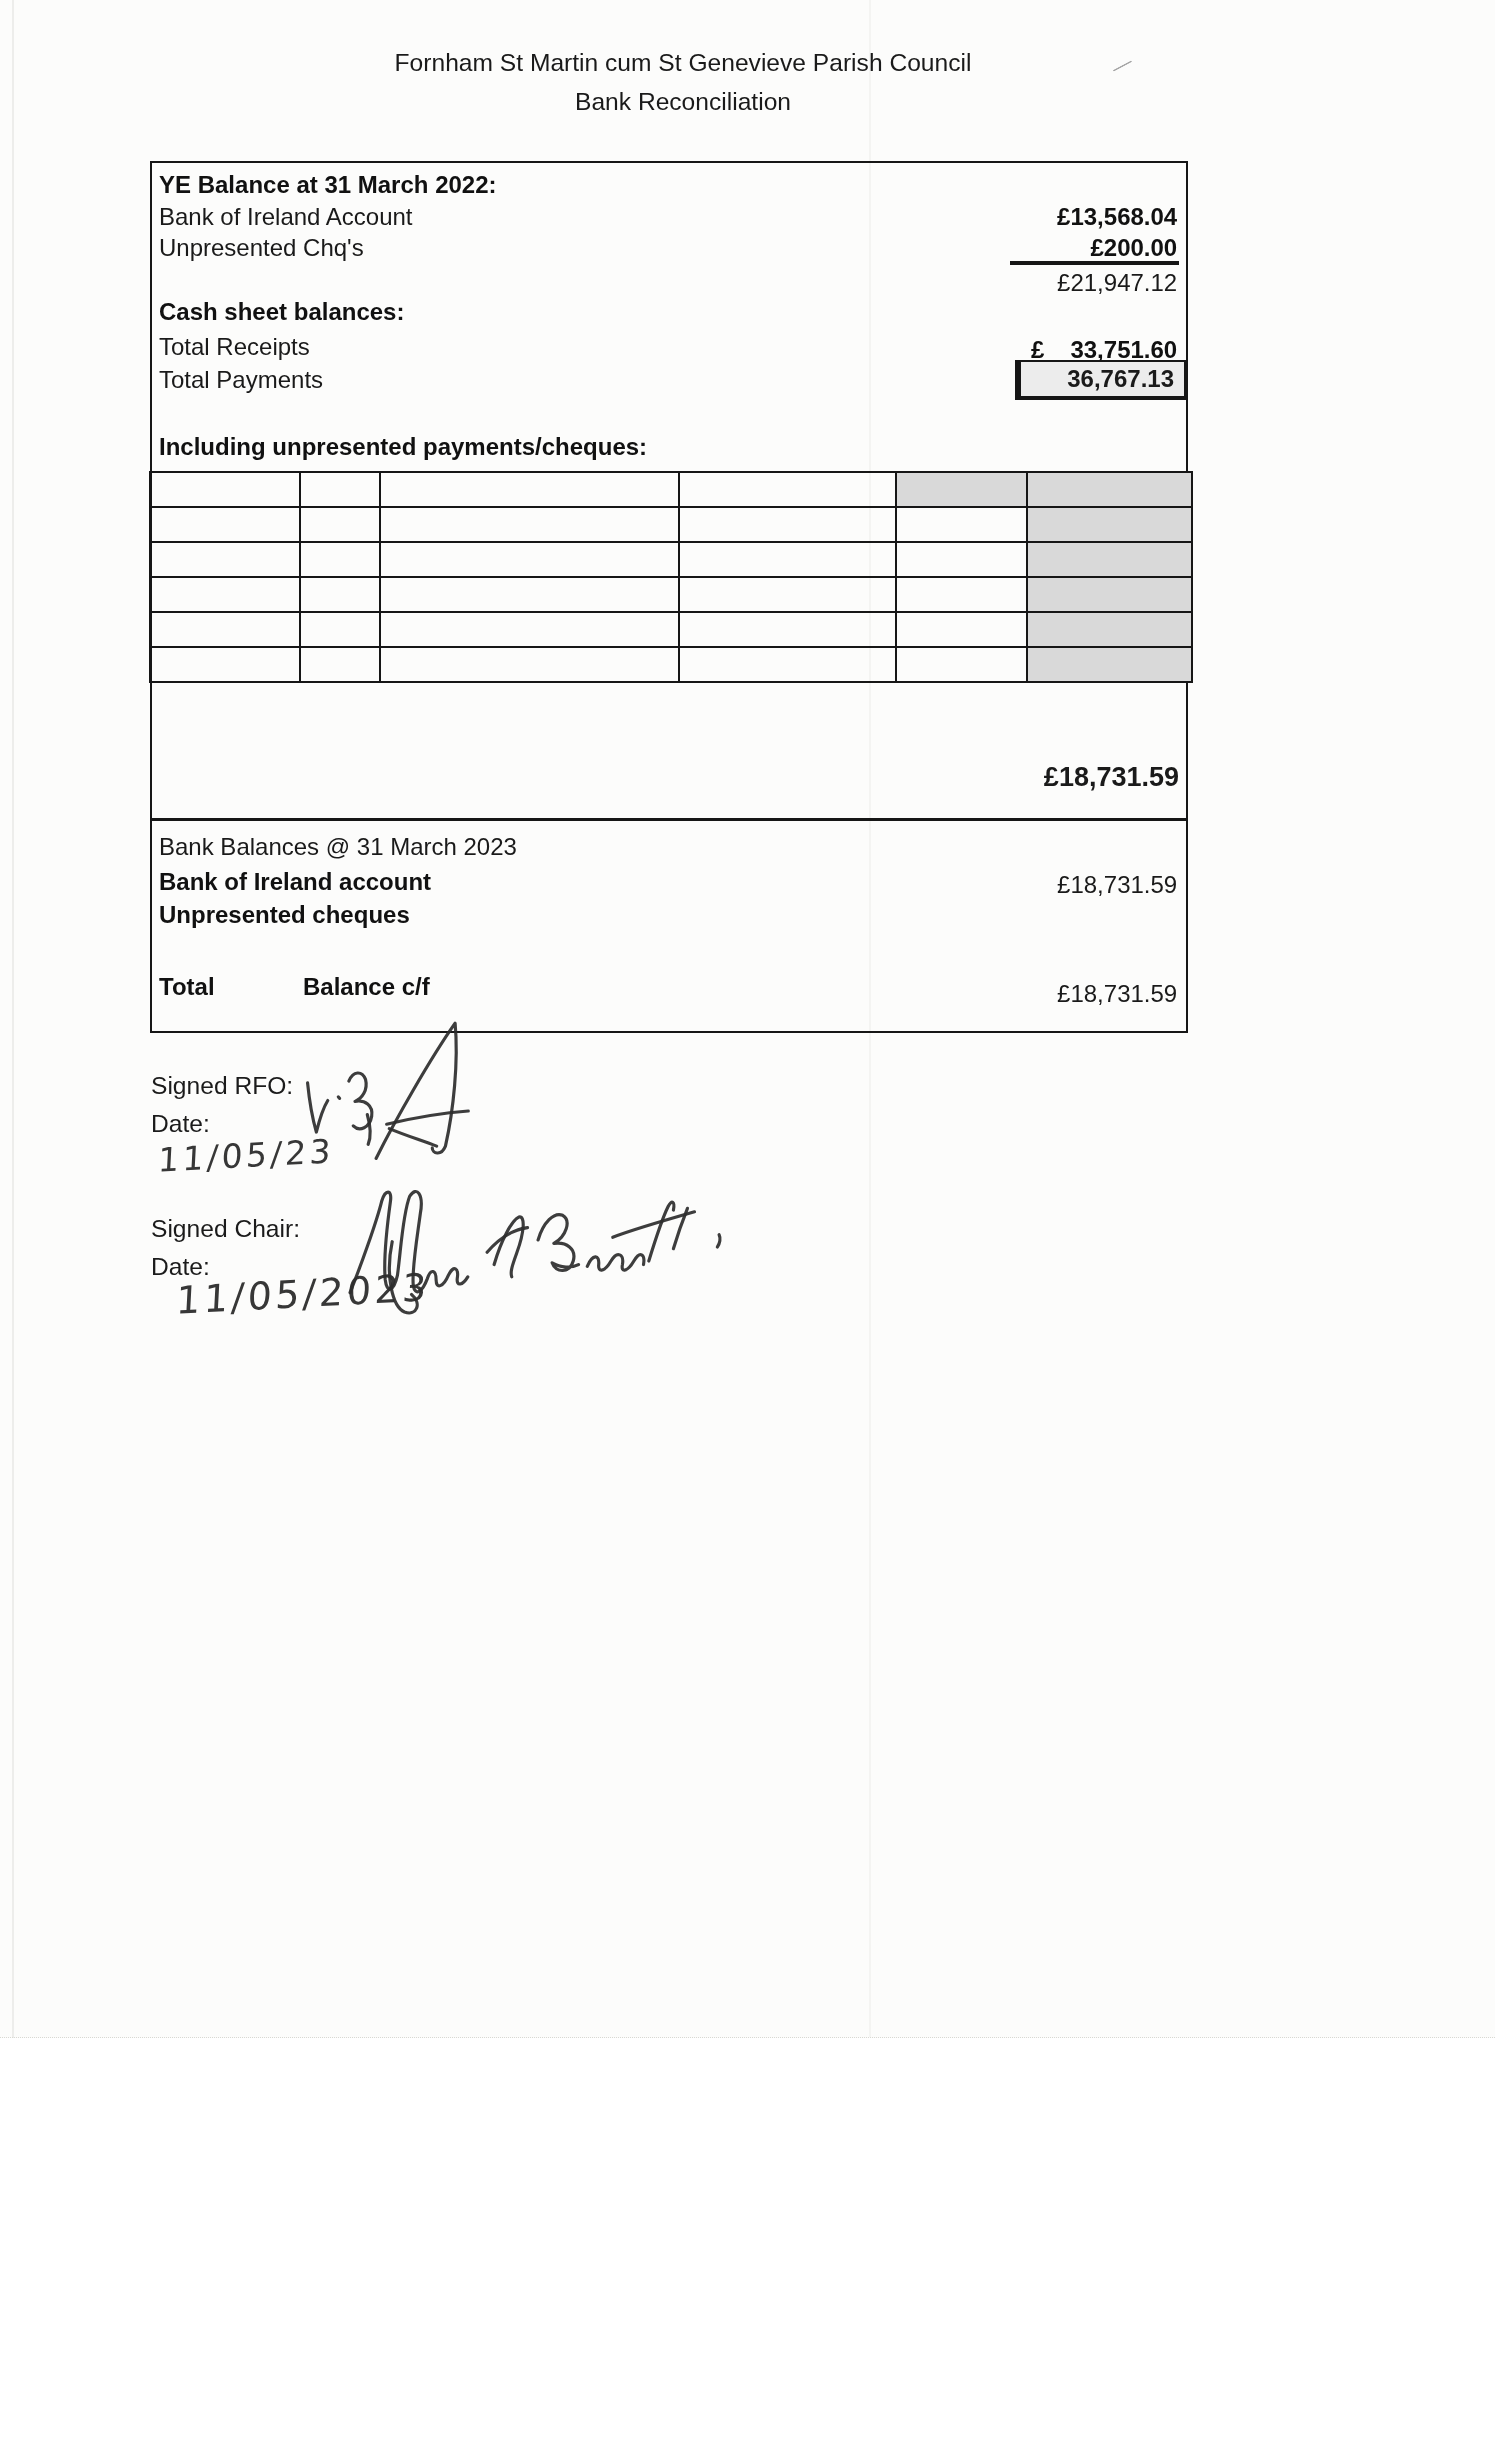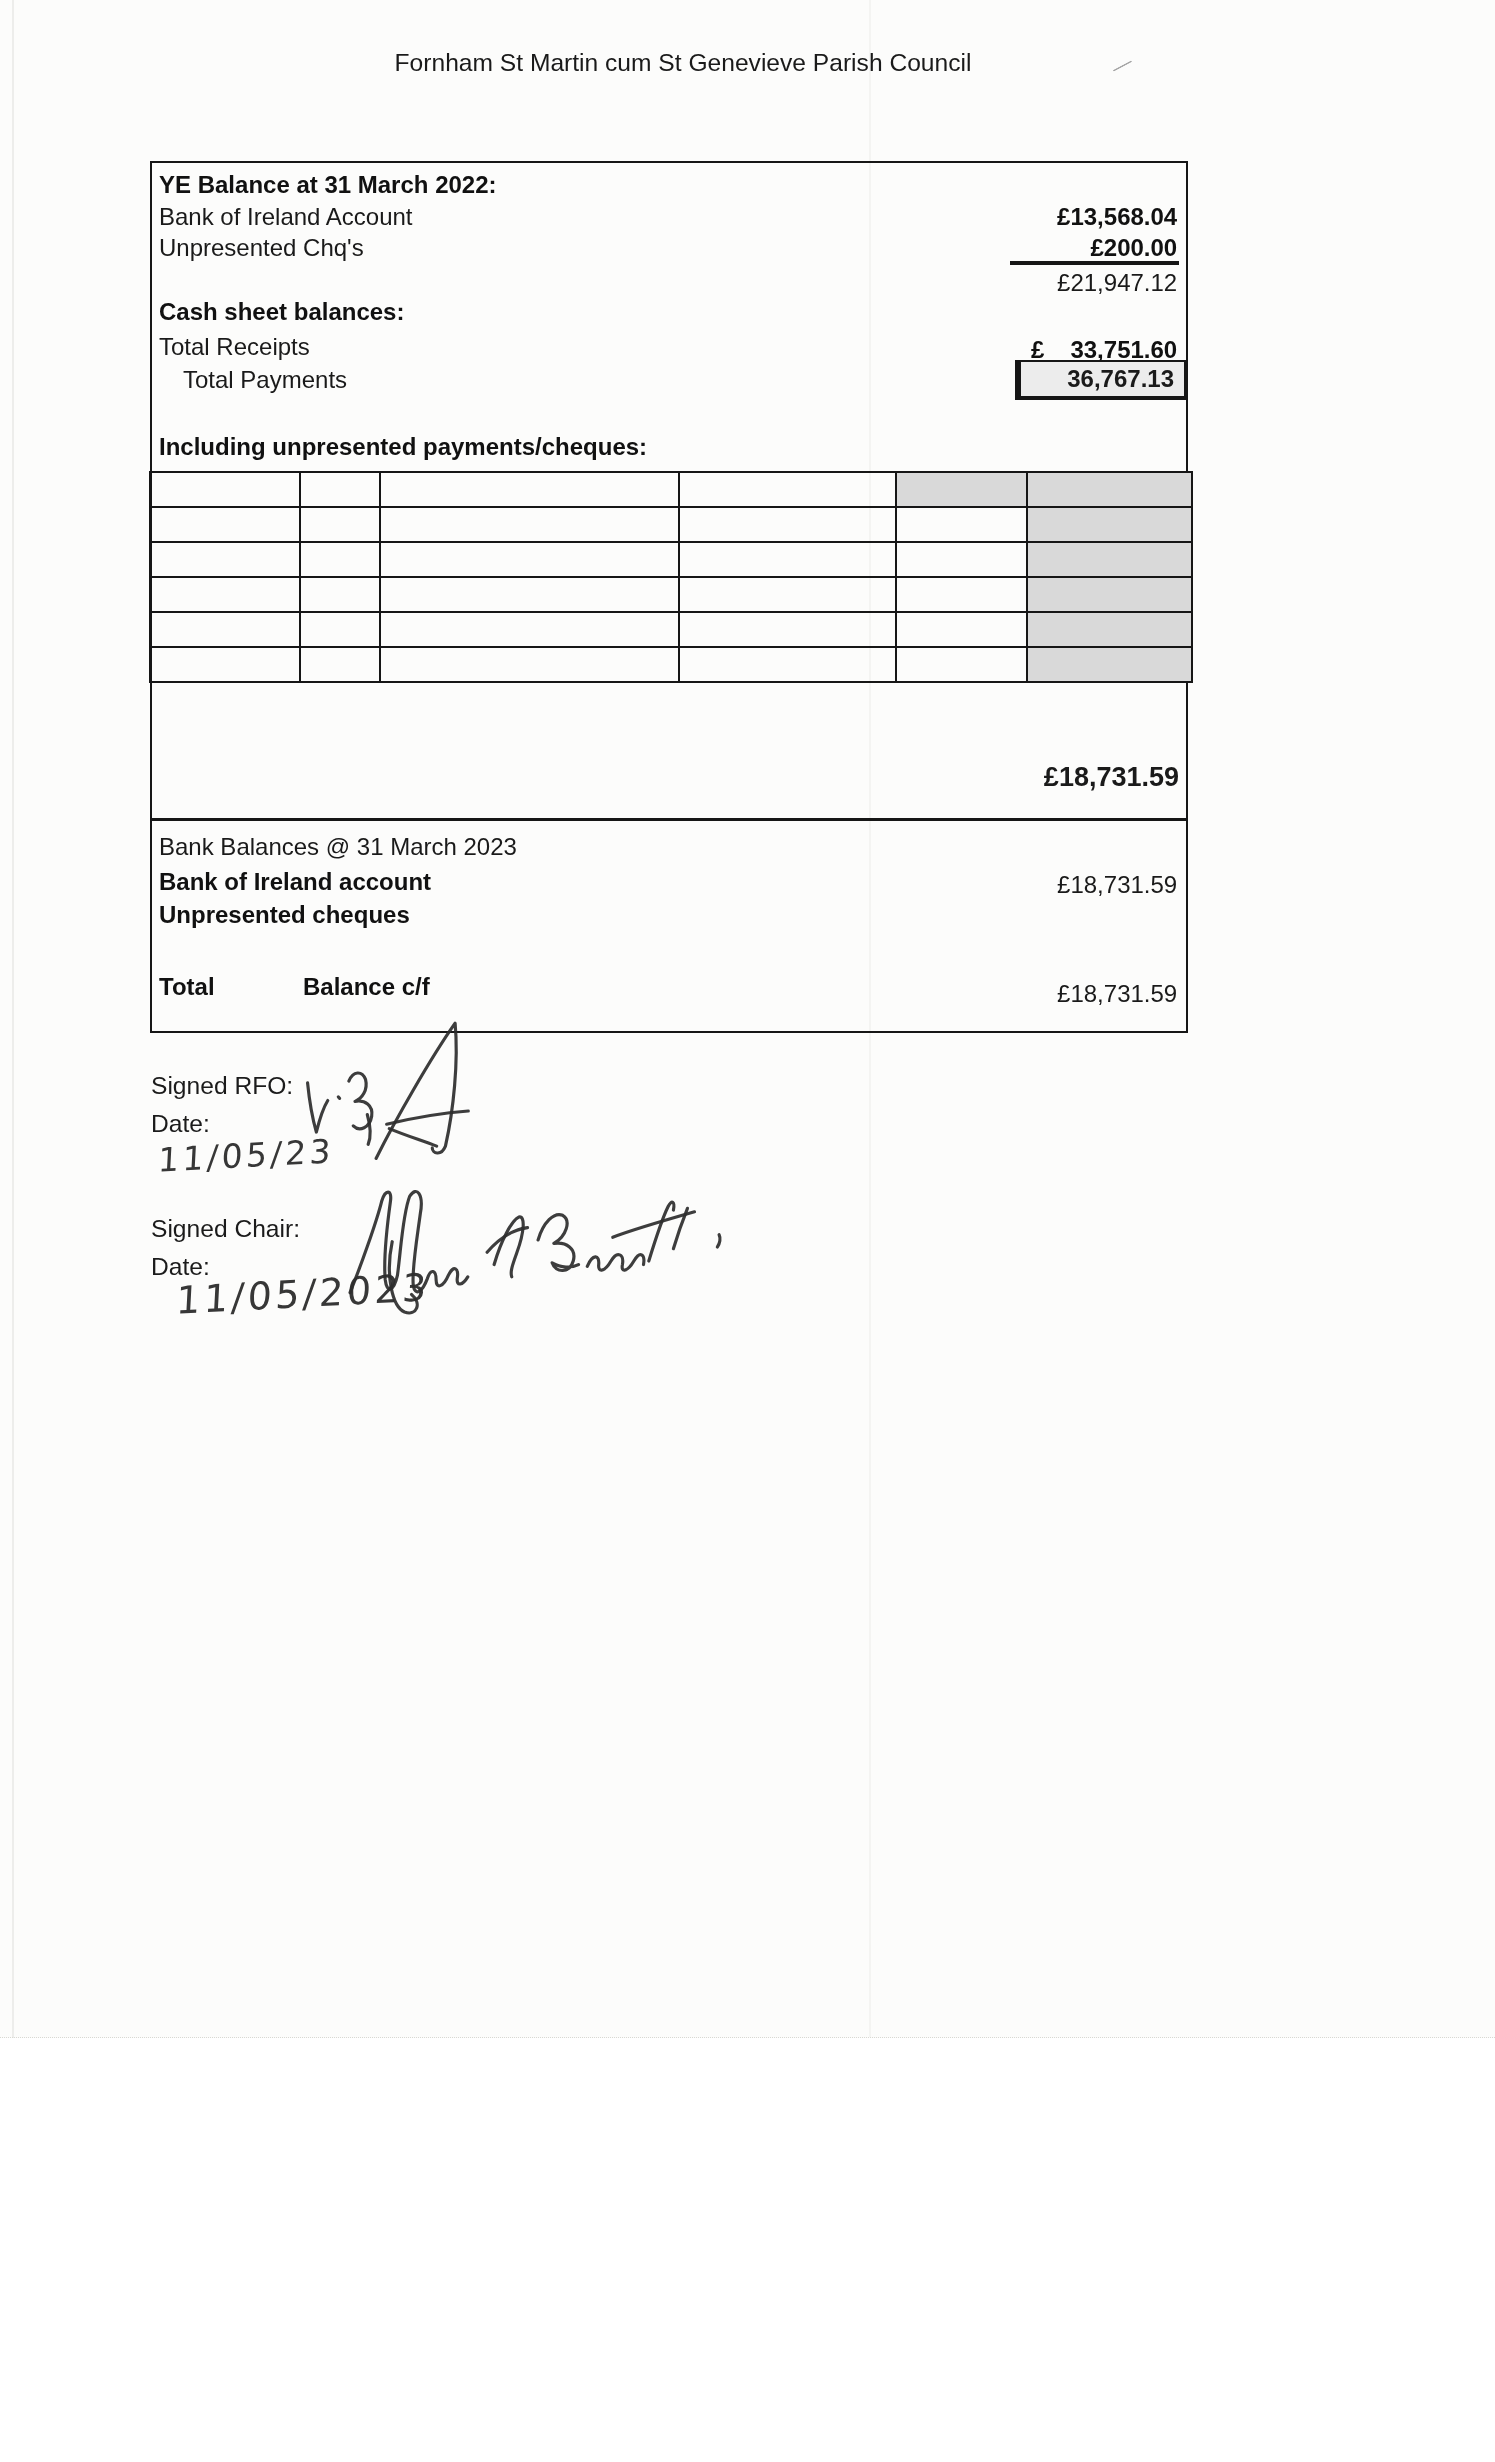--- a/index.html
+++ b/index.html
@@ -46,20 +46,21 @@
 <body>
 
 <div class="page">
 
   <div class="scan-area"></div>
   <div class="streak"></div>
   <div class="edge-left"></div>
   <div class="edge-bottom"></div>
 
   <div class="t-center" style="top:49px;">Fornham St Martin cum St Genevieve Parish Council</div>
+  <div class="t-center" style="top:88px;">Bank Reconciliation</div>
   <div class="pen-mark"></div>
 
   <div class="box">
 
     <div class="label bold" style="left:7px;top:7px;">YE Balance at 31 March 2022:</div>
 
     <div class="label" style="left:7px;top:39px;">Bank of Ireland Account</div>
     <div class="val bold" style="top:39px;">£13,568.04</div>
 
     <div class="label" style="left:7px;top:70px;">Unpresented Chq's</div>
@@ -67,21 +68,21 @@
 
     <div class="subtotal-rule" style="top:98px;"></div>
     <div class="val" style="top:105px;">£21,947.12</div>
 
     <div class="label bold" style="left:7px;top:134px;">Cash sheet balances:</div>
 
     <div class="label" style="left:7px;top:169px;">Total Receipts</div>
     <div class="label bold" style="left:879px;top:172px;">£</div>
     <div class="val bold" style="top:172px;">33,751.60</div>
 
-    <div class="label" style="left:7px;top:202px;margin-left:24px;">Total Payments</div>
+    <div class="label" style="left:7px;top:202px;">Total Payments</div>
     <div class="payments-box">
       <div class="num">36,767.13</div>
     </div>
 
     <div class="label bold" style="left:7px;top:269px;text-align:center;">Including unpresented payments/cheques:</div>
 
     <table class="unp">
       <colgroup>
         <col style="width:150px">
           <col style="width:80px">

